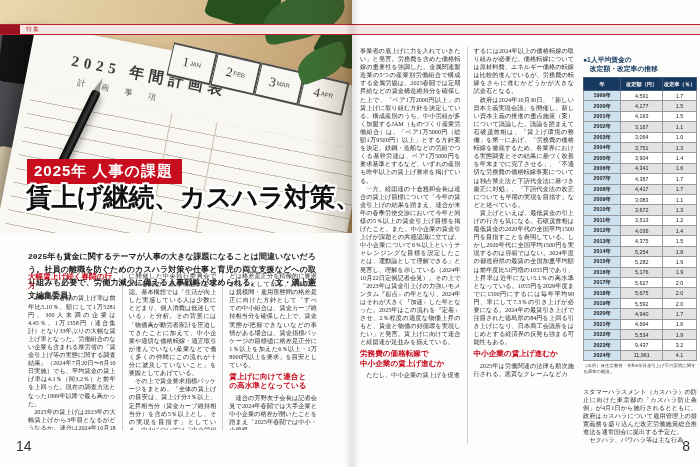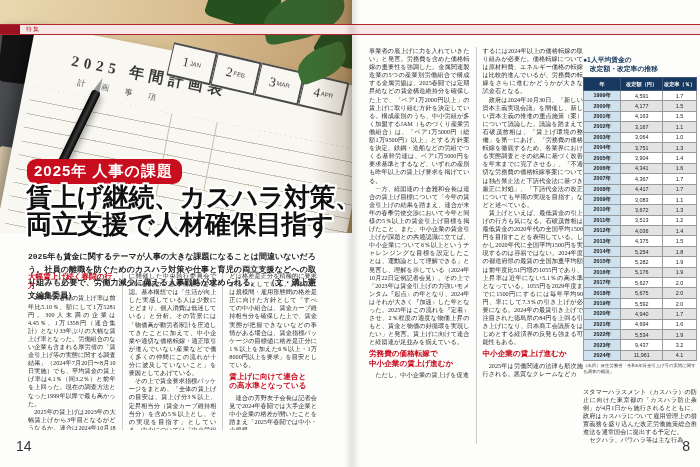--- a/index.html
+++ b/index.html
@@ -47,35 +47,35 @@
 
   
   .feature-band { position:absolute; left:0; top:24px; width:700px; height:9px; background:#f7e8e7;
                   border-top:1px solid #b3262e; border-bottom:1px solid #b3262e; z-index:5; }
   .feature-chip { position:absolute; left:0; top:0; width:20px; height:9px; background:#9d1220; }
   .feature-tag { position:absolute; left:26px; top:0; font-size:6px; line-height:9px; color:#b3262e;
                  letter-spacing:1px; }
 
   
   .kicker { position:absolute; left:27px; top:159px; z-index:4; background:#c70d1e; color:#fff;
-            font-size:15px; font-weight:800; letter-spacing:1px; padding:3px 9px 3px 7px;border-radius:9px; }
+            font-size:15px; font-weight:800; letter-spacing:1px; padding:3px 9px 3px 7px; }
   .headline { position:absolute; left:26px; top:184px; z-index:4; font-weight:900; font-size:26px;
               line-height:27px; color:#101010; letter-spacing:-0.5px;
               text-shadow:-2px -2px 0 #fff, 2px -2px 0 #fff, -2px 2px 0 #fff, 2px 2px 0 #fff,
                           0 -2px 0 #fff, 0 2px 0 #fff, -2px 0 0 #fff, 2px 0 0 #fff; }
 
   
   .lead { position:absolute; left:28px; top:242px; width:288px; font-family:Liberation Mono, monospace;
           font-weight:700; font-size:8px; line-height:13px; text-align:justify; color:#222; z-index:4; }
   .lead .credit { font-weight:700; }
 
   
   .cols { position:absolute; display:flex; z-index:2; }
   .cols-left { left:28px; top:272px; width:289px; height:158px; }
-  .cols-right { left:369px; top:47px; width:214px; height:397px; }
+  .cols-right { left:360px; top:47px; width:214px; height:397px; }
   .col { flex:1; padding:0 6px; overflow:hidden; }
   .col:first-child { padding-left:0; }
   .col:last-child { padding-right:0; }
   .col + .col { border-left:1px solid #ccc; }
   .body-text { margin:0; font-family:"Liberation Serif", serif; font-size:6.2px; line-height:8.1px;
                text-align:justify; color:#2b2b2b; white-space:pre-line; }
   .red-head { margin:3px 0 3px; color:#c70d1e; font-size:7.6px; line-height:9.2px; font-weight:800;
               white-space:pre-line; font-family:"Liberation Sans", sans-serif; }
   .red-head.first { margin-top:0; margin-bottom:4px; }
 
@@ -144,21 +144,20 @@
   </div>
 
   <div class="feature-band">
     <div class="feature-chip"></div>
     <span class="feature-tag">特集</span>
   </div>
 
   <div class="kicker">2025年 人事の課題</div>
   <div class="headline">
     <div>賃上げ継続、カスハラ対策、</div>
-    <div>両立支援で人材確保目指す</div>
   </div>
 
   <p class="lead"><span>2025年も賃金に関するテーマが人事の大きな課題になることは間違いないだろう。社員の離職を防ぐためのカスハラ対策や仕事と育児の両立支援などへの取り組みも必要で、労働力減少に備える人事戦略が求められる。</span>　<span class="credit">（文・溝上憲文編集委員）</span></p>
 
   <div class="cols cols-left">
     <div class="col">
       <h3 class="red-head first">大幅賃上げ続く春闘の行方</h3>
       <p class="body-text">　2024年の春闘の賃上げ率は前年比5.10％、額にして1万5281円。300人未満の企業は4.45％、1万1358円（連合集計）となり33年ぶりの大幅な賃上げ率となった。労働組合のない企業も含まれる厚労省の「賃金引上げ等の実態に関する調査結果」（2024年7月20日〜8月10日実施）でも、平均賃金の賃上げ率は4.1％（同3.2％）と前年を上回った。現在の調査方法となった1999年以降で最も高かった。
 　2025年の賃上げは2023年の大幅賃上げから3年目となるがどうなるか。連合は2024年10月18日</p>
     </div>

